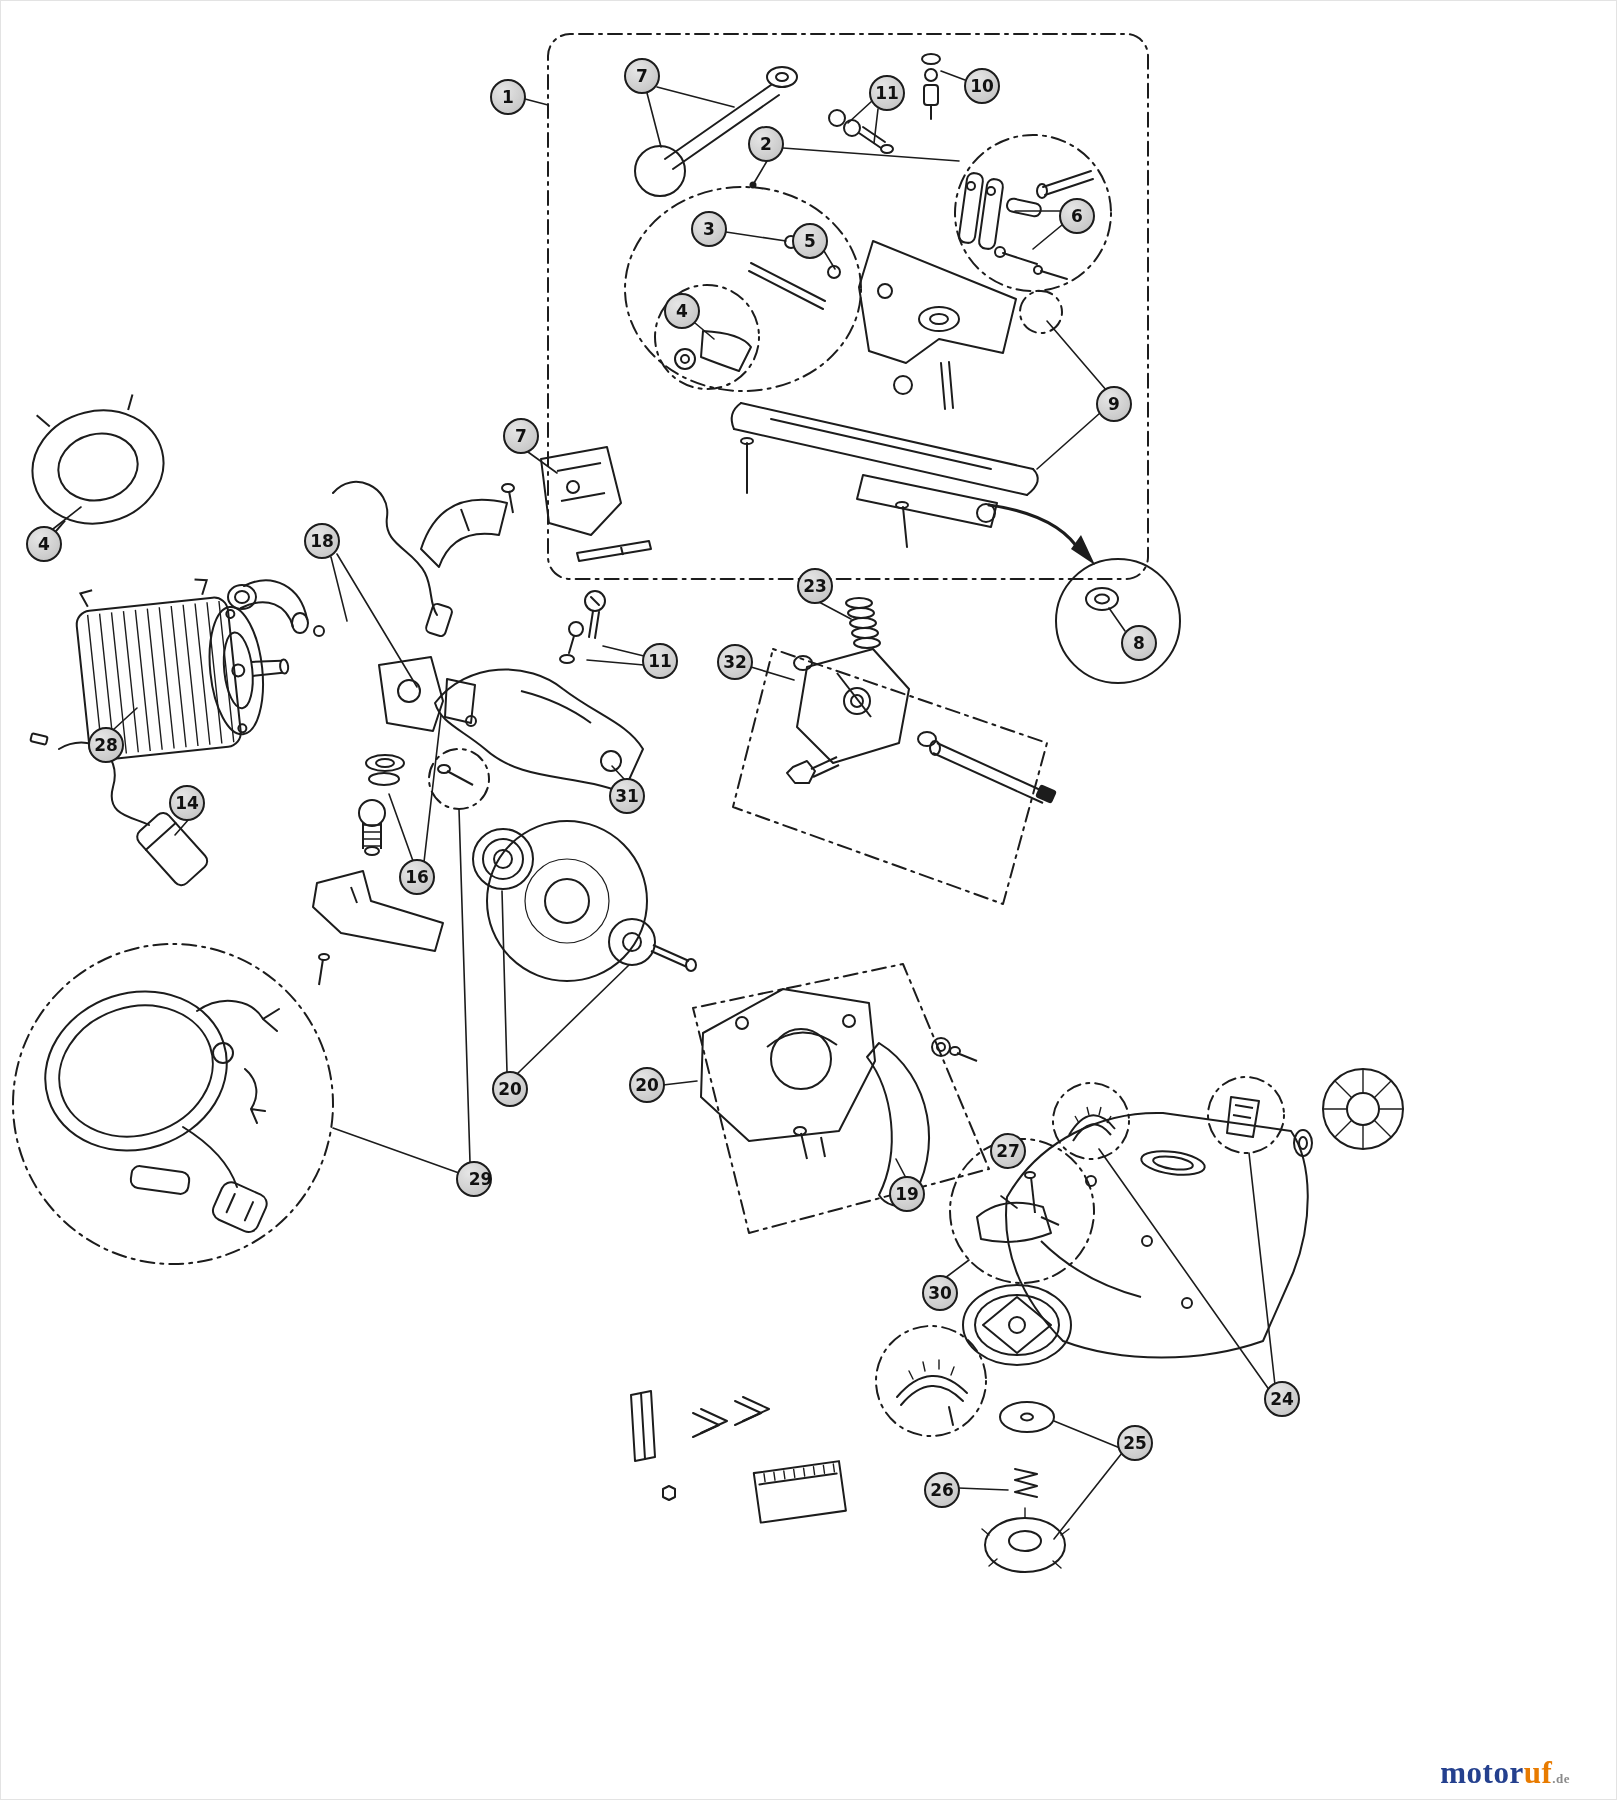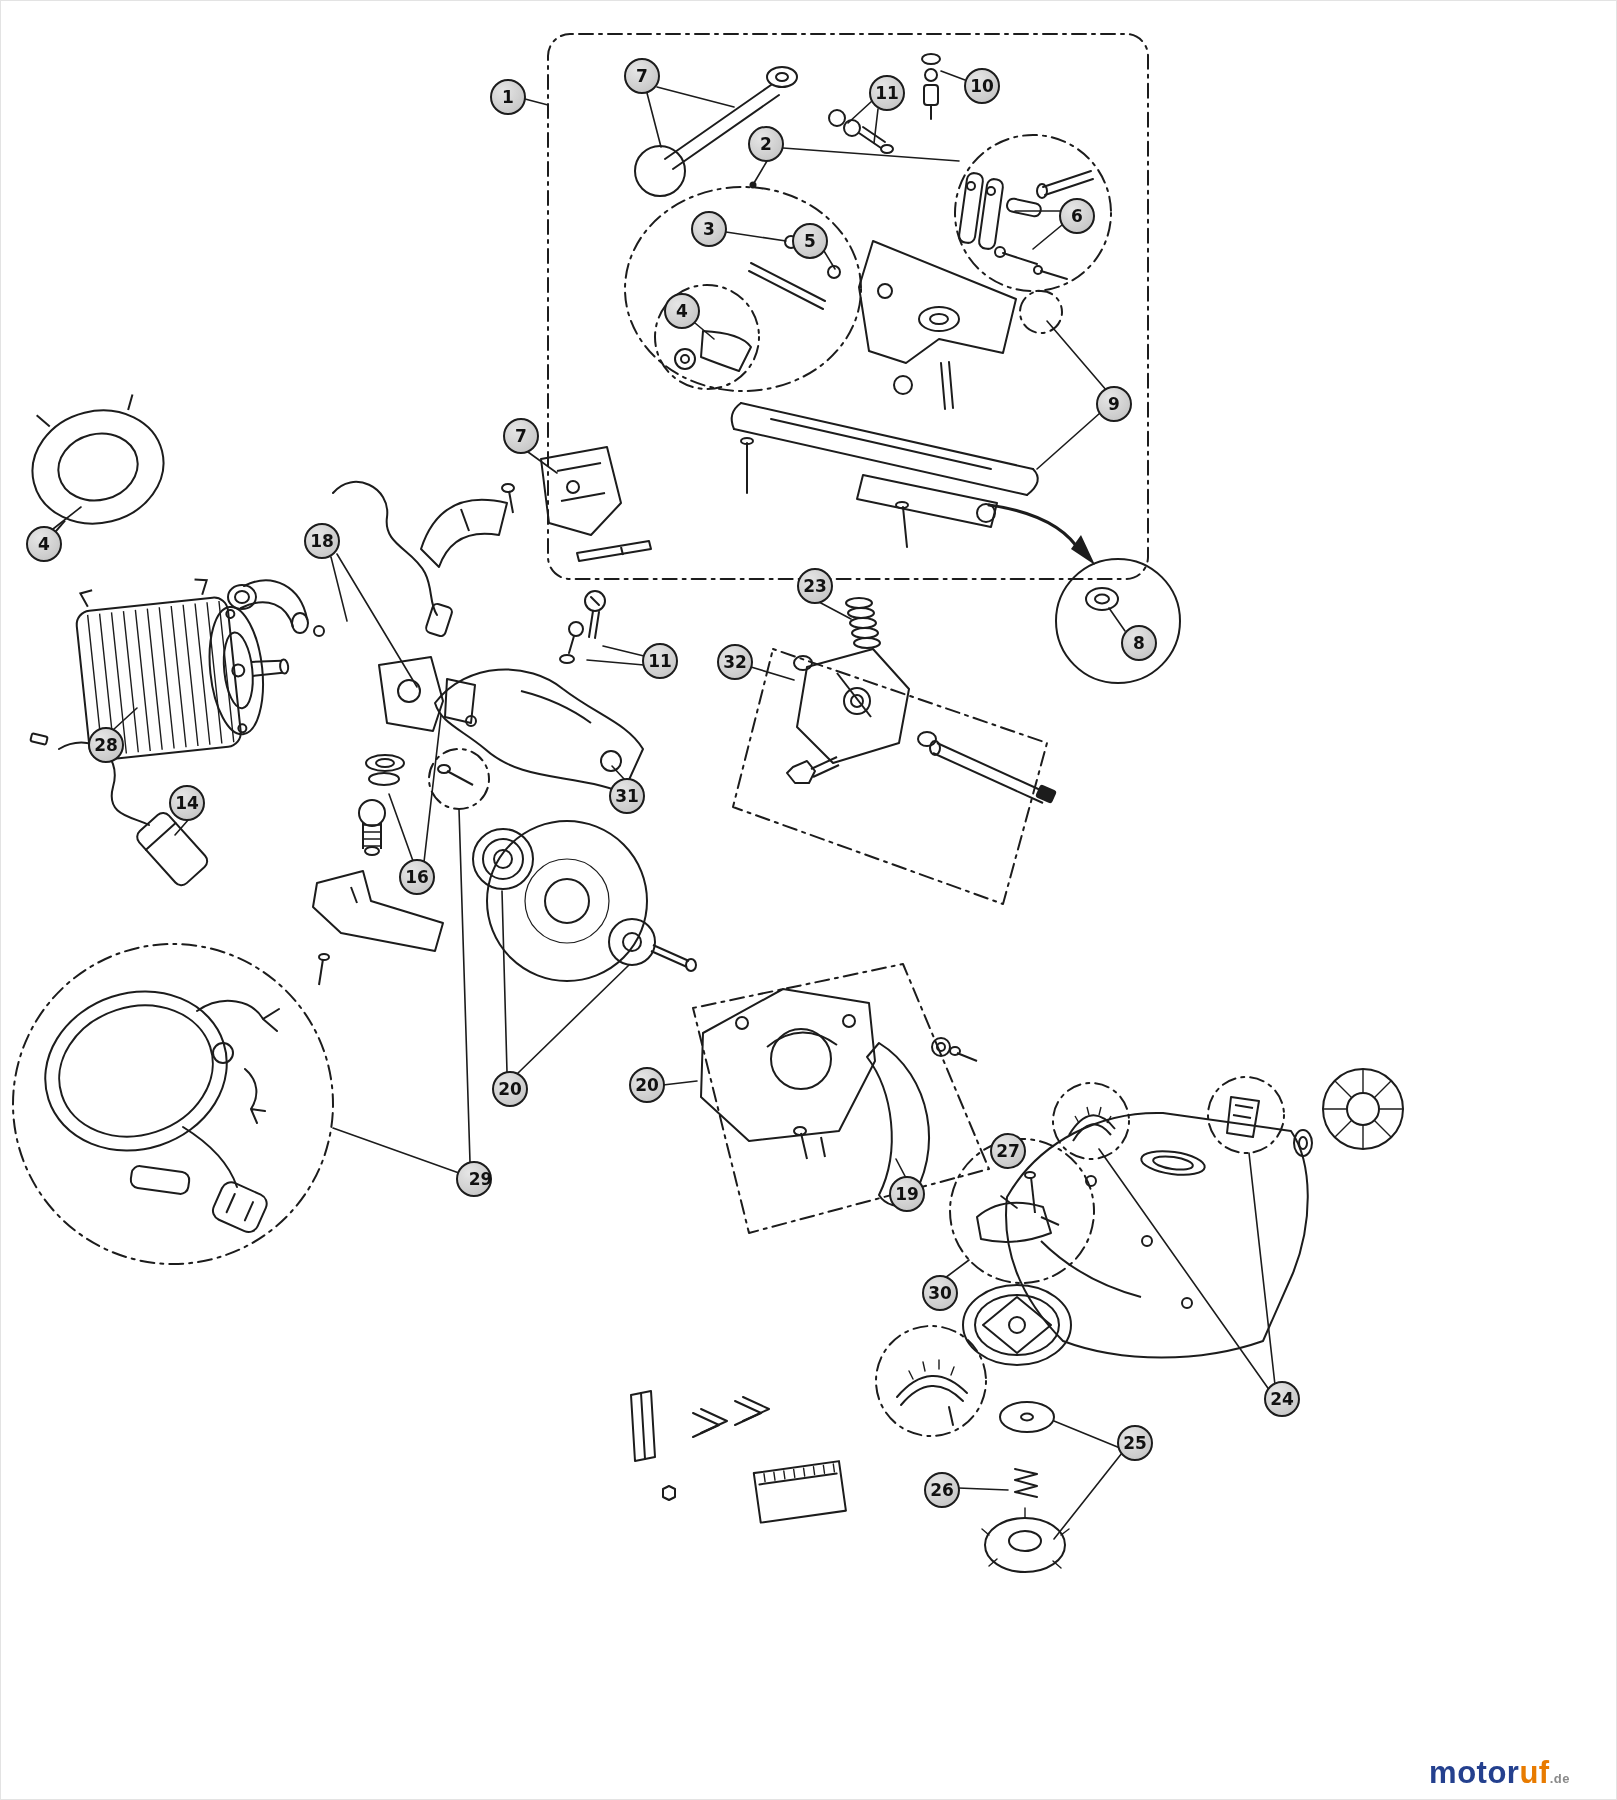--- a/index.html
+++ b/index.html
@@ -19,21 +19,21 @@
     background:radial-gradient(circle at 35% 30%, #e6e6e6, #bfbfbf);
     border:2.5px solid #1c1c1c;
     box-sizing:border-box;
     display:flex;align-items:center;justify-content:center;
     font-weight:bold;font-size:17px;color:#111;
     font-family:"DejaVu Sans", sans-serif;
     z-index:6;cursor:pointer;user-select:none;
   }
   .logo{
     position:absolute;right:46px;bottom:8px;
-    font-family:Liberation Sans, sans-serif;
+    font-family:Liberation Serif, serif;
     font-weight:bold;font-size:31px;letter-spacing:.5px;
     white-space:nowrap;z-index:7;
   }
   .logo .suffix{font-size:13px;}
 </style>
 </head>
 <body>
 
 <div class="stage">
 

